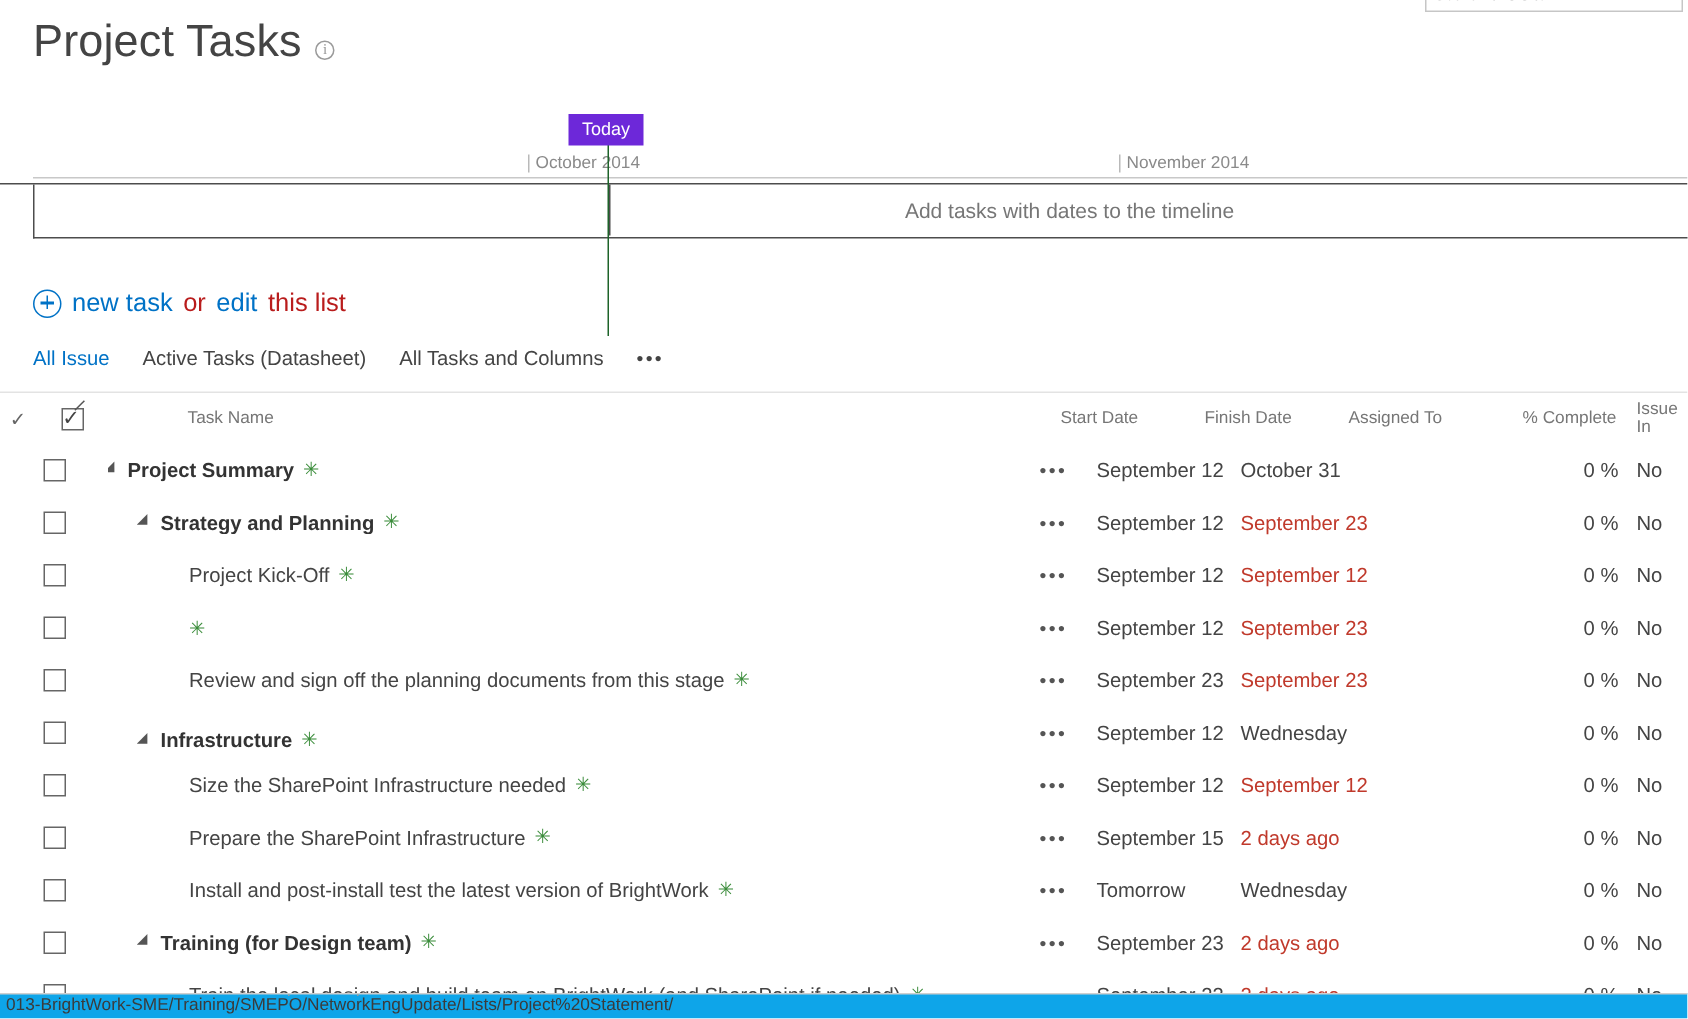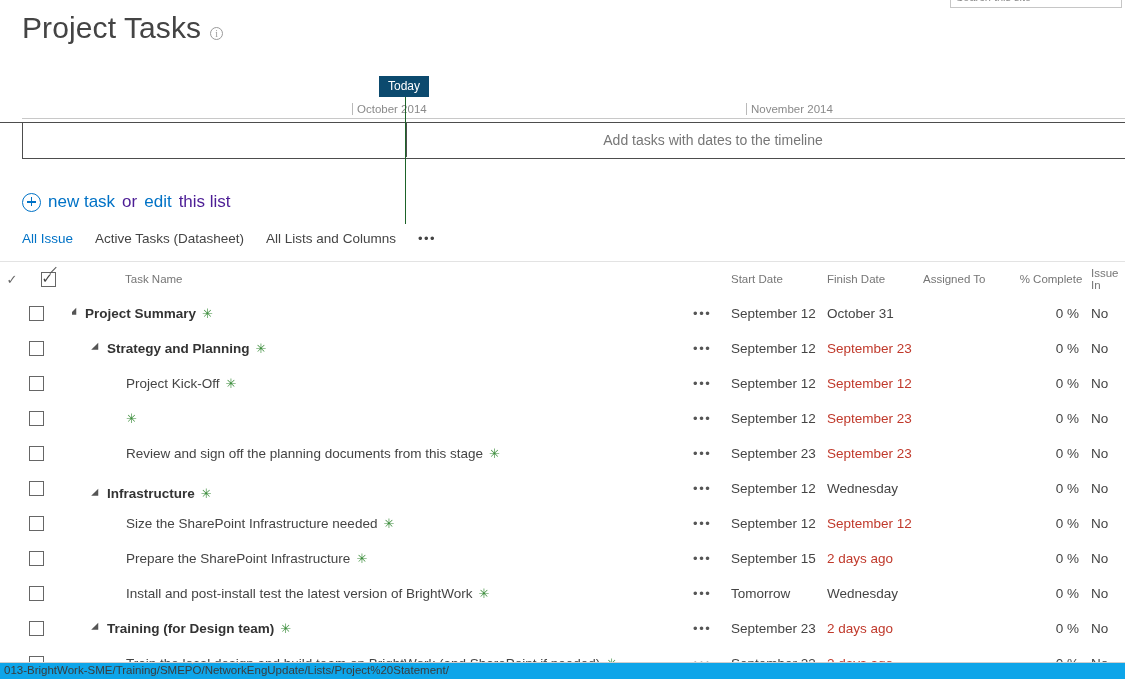--- a/index.html
+++ b/index.html
@@ -41,21 +41,21 @@
     border: 1px solid #9a9a9a; color: #9a9a9a;
     font-size: 10px; line-height: 11px; text-align: center;
     font-family: "Liberation Serif", serif;
     margin-top: 10px;
   }
 
   
   .timeline { position: absolute; left: 0; top: 70px; width: 1125px; height: 86px; }
   .today-pill {
     position: absolute; left: 379px; top: 6px;
-    background: #0c4a6e; color: #ffffff;
+    background: #6d28d9; color: #ffffff;
     font-size: 12px; padding: 3px 9px 4px 9px;
     line-height: 14px;
   }
   .today-line {
     position: absolute; left: 405px; top: 20px;
     width: 1px; height: 134px; background: #1d6329;
   }
   .tl-scale {
     position: absolute; left: 22px; top: 48px; right: 0; height: 1px;
     background: #c8c8c8;
@@ -96,21 +96,21 @@
   .plus-circle {
     width: 19px; height: 19px; border-radius: 50%;
     border: 1.4px solid #0072c6; position: relative; flex: 0 0 auto;
   }
   .plus-circle::before, .plus-circle::after {
     content: ""; position: absolute; background: #0072c6;
   }
   .plus-circle::before { left: 3.5px; top: 7.6px; width: 9px; height: 1.6px; }
   .plus-circle::after  { top: 3.5px; left: 7.6px; height: 9px; width: 1.6px; }
   .lnk { color: #0072c6; cursor: pointer; }
-  .muted-lnk { color: #4c1d95; }
+  .muted-lnk { color: #b91c1c; }
 
   
   .tabs {
     position: absolute; left: 22px; top: 231px;
     display: flex; align-items: baseline; gap: 22px;
     font-size: 13.5px;
   }
   .tab { color: #444; white-space: nowrap; cursor: pointer; }
   .tab.active { color: #0072c6; }
   .tab-ellipsis { color: #444; letter-spacing: 1.5px; font-size: 13px; cursor: pointer; }
@@ -145,21 +145,21 @@
   .c-dots { width: 38px; color: #555; letter-spacing: 1.6px; font-size: 13px; }
   .c-start { width: 96px; }
   .c-finish { width: 96px; }
   .c-assigned { width: 92px; }
   .c-pct { width: 72px; text-align: right; padding-right: 8px; }
   .c-issue { width: 38px; padding-left: 4px; }
   .row.head .c-start, .row.head .c-finish, .row.head .c-assigned,
   .row.head .c-issue, .row.head .c-name, .row.head .c-pct {
     font-size: 11.5px; color: #767676;
   }
-  .row.head .c-pct { text-align: center; padding-right: 0; }
+  .row.head .c-pct { text-align: left; padding-right: 0; margin-left: 24px; }
 
   .taskwrap { display: inline-flex; align-items: center; gap: 6px; white-space: nowrap; }
   .expander {
     width: 0; height: 0; display: inline-block;
     border-left: 5px solid #555; border-top: 5px solid transparent;
     border-bottom: 5px solid transparent;
     transform: rotate(45deg); margin-right: 2px; flex: 0 0 auto;
   }
   .lvl0 { padding-left: 0px; }
   .lvl1 { padding-left: 22px; }
@@ -218,21 +218,21 @@
     <span class="plus-circle"></span>
     <span class="lnk">new task</span>
     <span class="muted-lnk"> or </span>
     <span class="lnk">edit</span>
     <span class="muted-lnk"> this list</span>
   </div>
 
   <div class="tabs">
     <div class="tab active">All Issue</div>
     <div class="tab">Active Tasks (Datasheet)</div>
-    <div class="tab">All Lists and Columns</div>
+    <div class="tab">All Tasks and Columns</div>
     <div class="tab-ellipsis">•••</div>
   </div>
 
   <div class="hr-top"></div>
 
   <div class="tbl">
     <div class="row head">
       <div class="c-check-head">✓</div>
       <div class="c-sel">
         <span class="sel-box all"></span>

